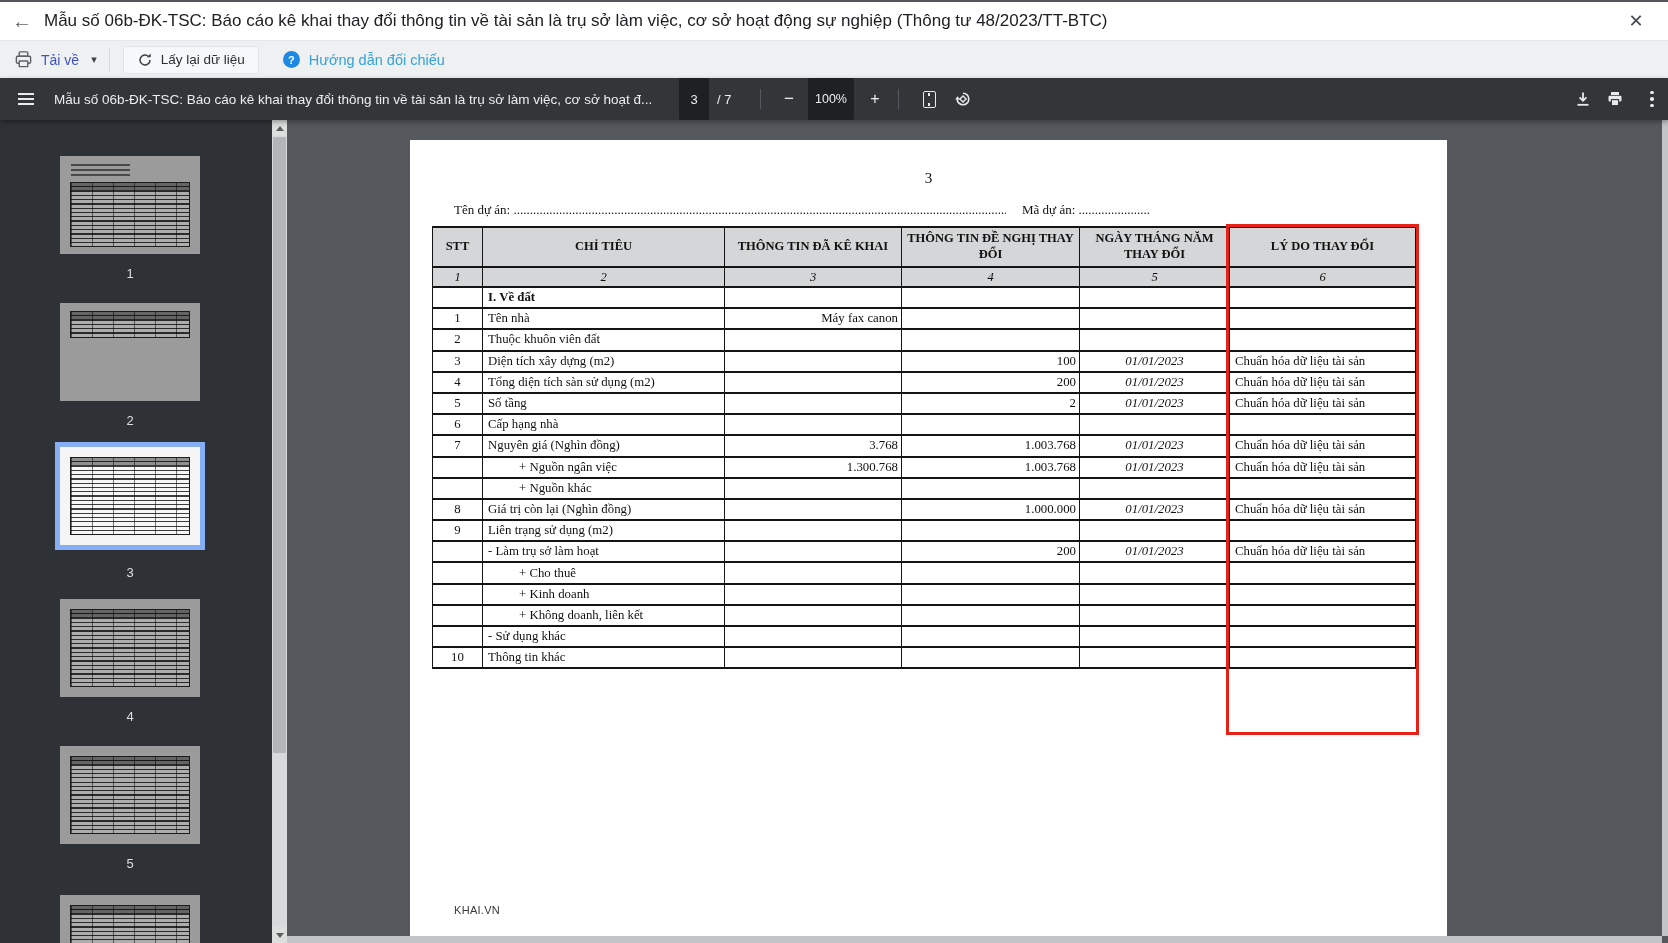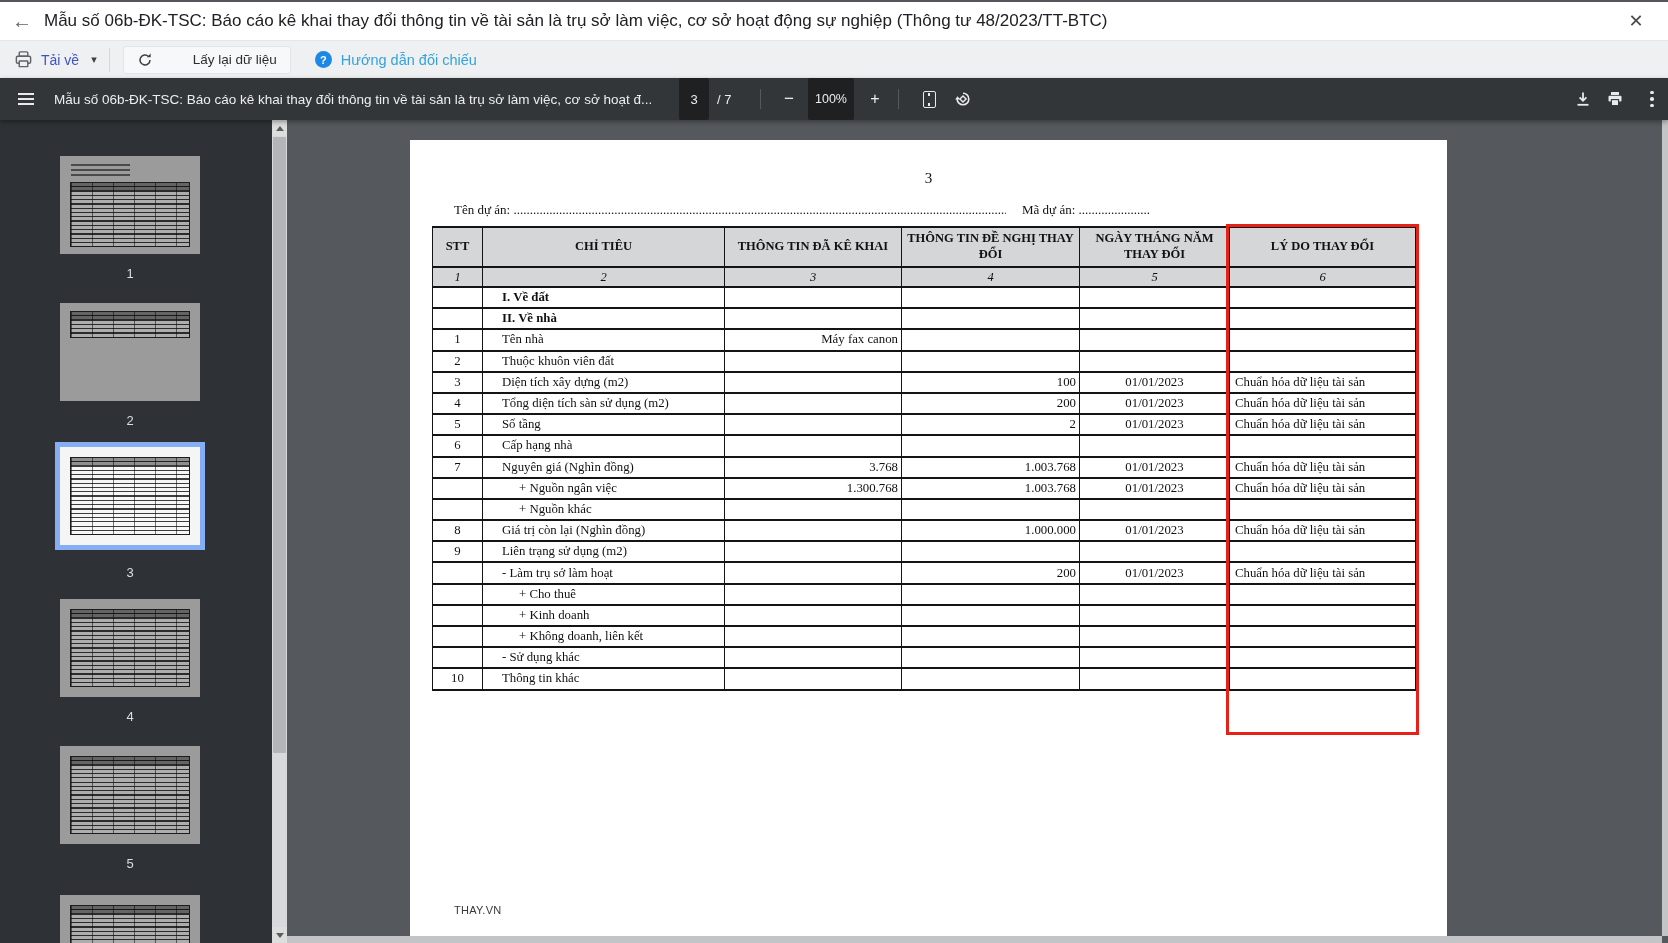--- a/index.html
+++ b/index.html
@@ -22,21 +22,21 @@
   
   .actionbar { position:absolute; left:0; top:40px; width:100%; height:38px; background:#eef0f2;
                display:flex; align-items:center; border-top:1px solid #e4e6e8; }
   .dl-group { display:flex; align-items:center; gap:8px; padding:0 12px 0 14px; height:100%; cursor:pointer; }
   .dl-label { color:var(--accent-blue); font-size:14px; }
   .caret { font-size:11px; color:#3c4043; margin-left:4px; }
   .vsep { width:1px; height:24px; background:#d6d9db; }
   .reload-btn { display:flex; align-items:center; gap:8px; height:28px; margin-left:13px;
                 padding:0 13px; background:#f7f8f9; border:1px solid #e2e4e6; border-radius:3px;
                 cursor:pointer; }
-  .reload-label { font-size:13.5px; color:#2c2e30;margin-left:32px; }
+  .reload-label { font-size:13.5px; color:#2c2e30; }
   .guide { display:flex; align-items:center; gap:9px; margin-left:24px; cursor:pointer; }
   .q-badge { width:17px; height:17px; border-radius:50%; background:var(--badge-blue); color:#fff;
              font-size:11px; font-weight:bold; display:flex; align-items:center; justify-content:center; }
   .guide-label { font-size:14.5px; color:var(--link-blue); }
 
   
   .pdfbar { position:absolute; left:0; top:78px; width:100%; height:42px; background:#323639;
             z-index:5; box-shadow:0 2px 5px rgba(0,0,0,.35); }
   .pdfbar .item { position:absolute; top:0; height:42px; display:flex; align-items:center; color:#eceef0; }
   .hamburger { left:12px; width:28px; justify-content:center; cursor:pointer; flex-direction:column; gap:3px; }
@@ -106,25 +106,25 @@
   .doc-table { position:absolute; left:22px; top:86px; width:983px; border-collapse:collapse;
                table-layout:fixed; }
   .doc-table th, .doc-table td { border:solid #141414; border-width:2px 1px; overflow:hidden;
                white-space:nowrap; }
   .doc-table thead th { background:#d5d6d7; font-size:12.5px; font-weight:bold; height:40px;
                text-align:center; padding:0 2px; white-space:normal; line-height:1.25; }
   .doc-table .numrow td { background:#d5d6d7; font-style:italic; font-size:12.5px; height:20px;
                text-align:center; }
   .doc-table tbody td { height:21.2px; font-size:12.8px; padding:0 4px; }
   .doc-table td.c-stt { text-align:center; }
-  .doc-table td.c-label { text-align:left; padding-left:19px; }
+  .doc-table td.c-label { text-align:left; padding-left:5px; }
   .doc-table td.c-label.b { font-weight:bold; }
   .doc-table td.c-label.ind { padding-left:36px; }
   .doc-table td.c-num { text-align:right; padding-right:3px; }
-  .doc-table td.c-date { text-align:center; }
+  .doc-table td.c-date { text-align:center;font-style:italic; }
   .doc-table td.c-reason { text-align:left; padding-left:5px; }
   .red-overlay { position:absolute; border:3px solid var(--hl-red); pointer-events:none; }
   .watermark { position:absolute; left:44px; top:764px; font-family:"Liberation Sans", sans-serif;
                font-size:11px; color:#37393b; letter-spacing:.3px; }
 
   svg { display:block; }
 </style>
 </head>
 <body>
 
@@ -285,28 +285,20 @@
           <tbody>
               <tr>
                 <td class="c-stt"></td>
                 <td class="c-label b">I. Về đất</td>
                 <td class="c-num"></td>
                 <td class="c-num"></td>
                 <td class="c-date"></td>
                 <td class="c-reason"></td>
               </tr>
               <tr>
-                <td class="c-stt"></td>
-                <td class="c-label b">II. Về nhà</td>
-                <td class="c-num"></td>
-                <td class="c-num"></td>
-                <td class="c-date"></td>
-                <td class="c-reason"></td>
-              </tr>
-              <tr>
                 <td class="c-stt">1</td>
                 <td class="c-label">Tên nhà</td>
                 <td class="c-num">Máy fax canon</td>
                 <td class="c-num"></td>
                 <td class="c-date"></td>
                 <td class="c-reason"></td>
               </tr>
               <tr>
                 <td class="c-stt">2</td>
                 <td class="c-label">Thuộc khuôn viên đất</td>
@@ -432,19 +424,19 @@
                 <td class="c-label">Thông tin khác</td>
                 <td class="c-num"></td>
                 <td class="c-num"></td>
                 <td class="c-date"></td>
                 <td class="c-reason"></td>
               </tr>
             </tbody>
         </table>
 
         <div class="red-overlay" style="left: 816px; top: 84px; width: 193px; height: 511px;"></div>
-        <div class="watermark">THAY.VN</div>
+        <div class="watermark">KHAI.VN</div>
       </div>
       <div class="vscroll"></div>
       <div class="hscroll"></div>
     </div>
   </div>
 </div>
 
 </body></html>

